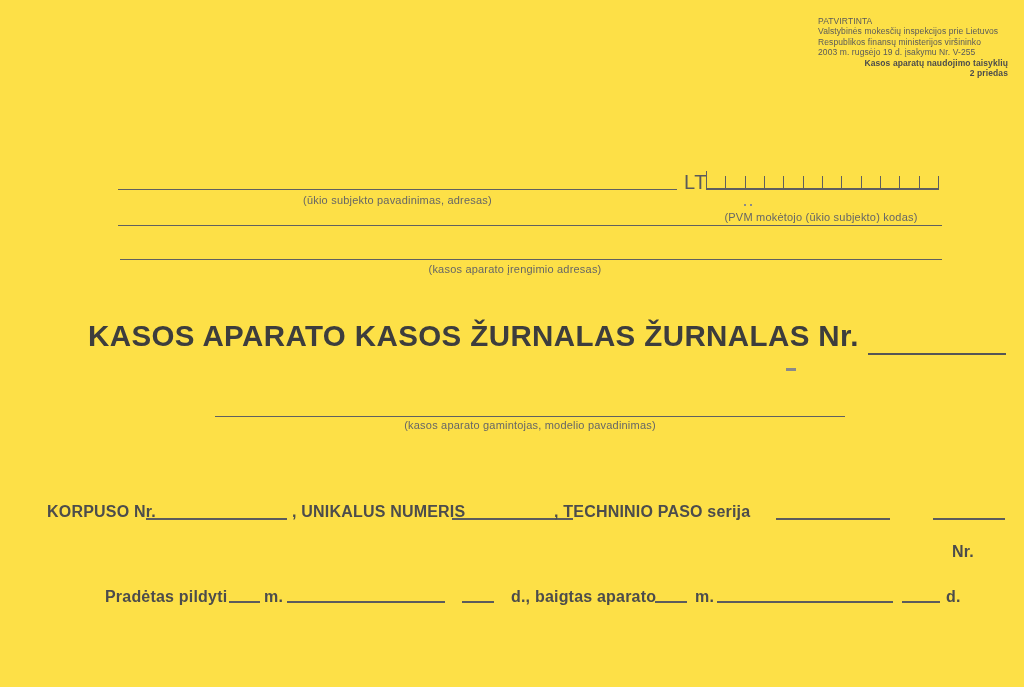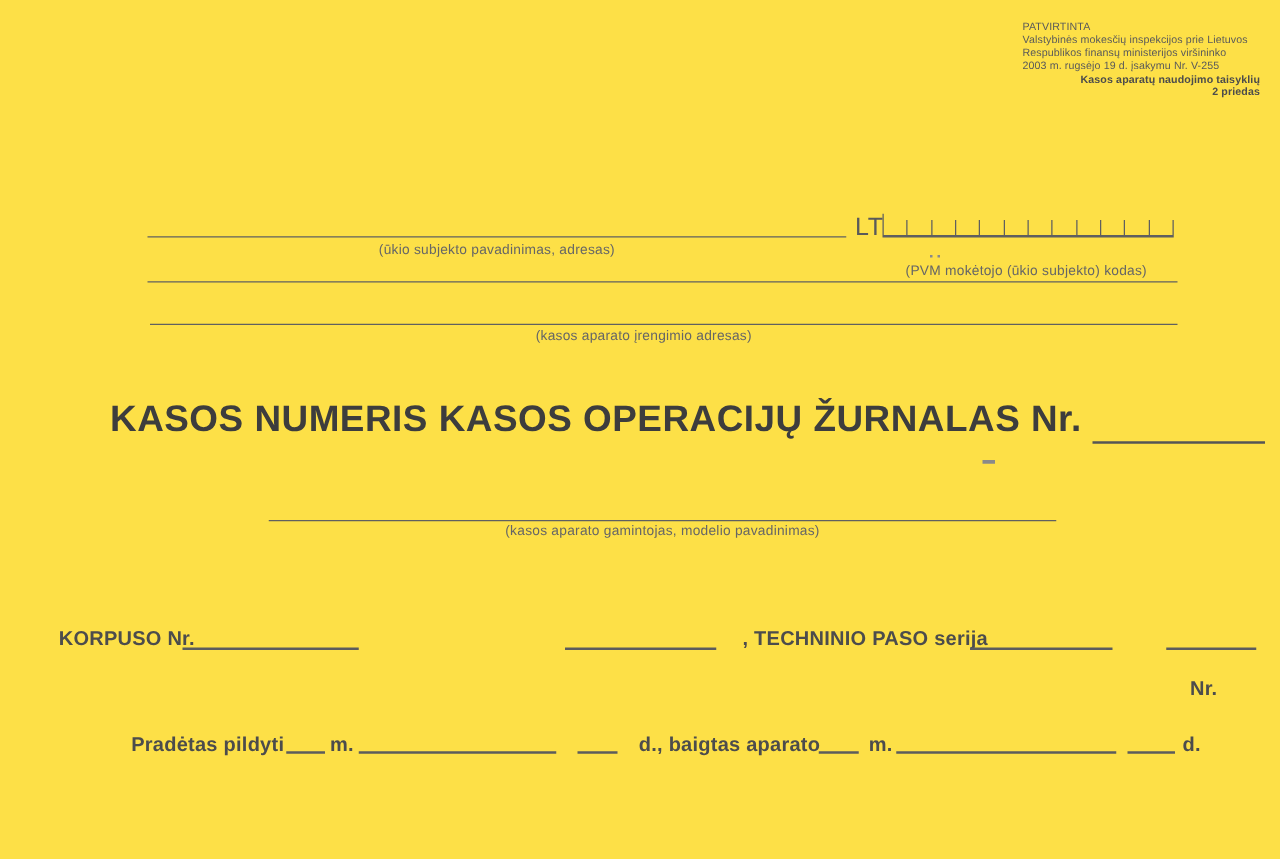--- a/index.html
+++ b/index.html
@@ -66,31 +66,32 @@
   <div class="caption" style="left:701px;top:191px;width:240px;margin-top:20px;">(PVM mokėtojo (ūkio subjekto) kodas)</div>
   <div class="artifact" style="left:744px;top:204px;width:2px;height:2px;"></div>
   <div class="artifact" style="left:750px;top:204px;width:2px;height:2px;"></div>
 
   <div class="thinblank" style="left:118px;top:208px;width:824px;height:17px;"></div>
 
   <div class="thinblank" style="left:120px;top:242px;width:822px;height:17px;"></div>
   <div class="caption" style="left:104px;top:263px;width:822px;">(kasos aparato įrengimio adresas)</div>
 
   <div class="title">
-    <span>KASOS NUMERIS KASOS OPERACIJŲ ŽURNALAS Nr.</span><span class="title-blank">&nbsp;</span>
+    <span>KASOS APARATO KASOS ŽURNALAS ŽURNALAS Nr.</span><span class="title-blank">&nbsp;</span>
   </div>
   <div class="artifact" style="left:786px;top:368px;width:10px;height:3px;"></div>
 
   <div class="thinblank" style="left:215px;top:399px;width:630px;height:17px;"></div>
   <div class="caption" style="left:215px;top:419px;width:630px;">(kasos aparato gamintojas, modelio pavadinimas)</div>
 
   <span class="flabel" style="left:47px;top:503px;">KORPUSO Nr.</span>
   <div class="blank" style="left:146px;top:504px;width:141px;height:14px;"></div>
+  <span class="flabel" style="left:292px;top:503px;">, UNIKALUS NUMERIS</span>
   <div class="blank" style="left:452px;top:504px;width:121px;height:14px;"></div>
-  <span class="flabel" style="left:594px;top:503px;">, TECHNINIO PASO serija</span>
+  <span class="flabel" style="left:554px;top:503px;">, TECHNINIO PASO serija</span>
   <div class="blank" style="left:776px;top:504px;width:114px;height:14px;"></div>
   <span class="flabel" style="left:952px;top:503px;margin-top:40px;">Nr.</span>
   <div class="blank" style="left:933px;top:504px;width:72px;height:14px;"></div>
 
   <span class="flabel" style="left:105px;top:588px;">Pradėtas pildyti</span>
   <div class="blank" style="left:229px;top:588px;width:31px;height:13px;"></div>
   <span class="flabel" style="left:264px;top:588px;">m.</span>
   <div class="blank" style="left:287px;top:588px;width:158px;height:13px;"></div>
   <div class="blank" style="left:462px;top:588px;width:32px;height:13px;"></div>
   <span class="flabel" style="left:511px;top:588px;">d., baigtas aparato</span>

